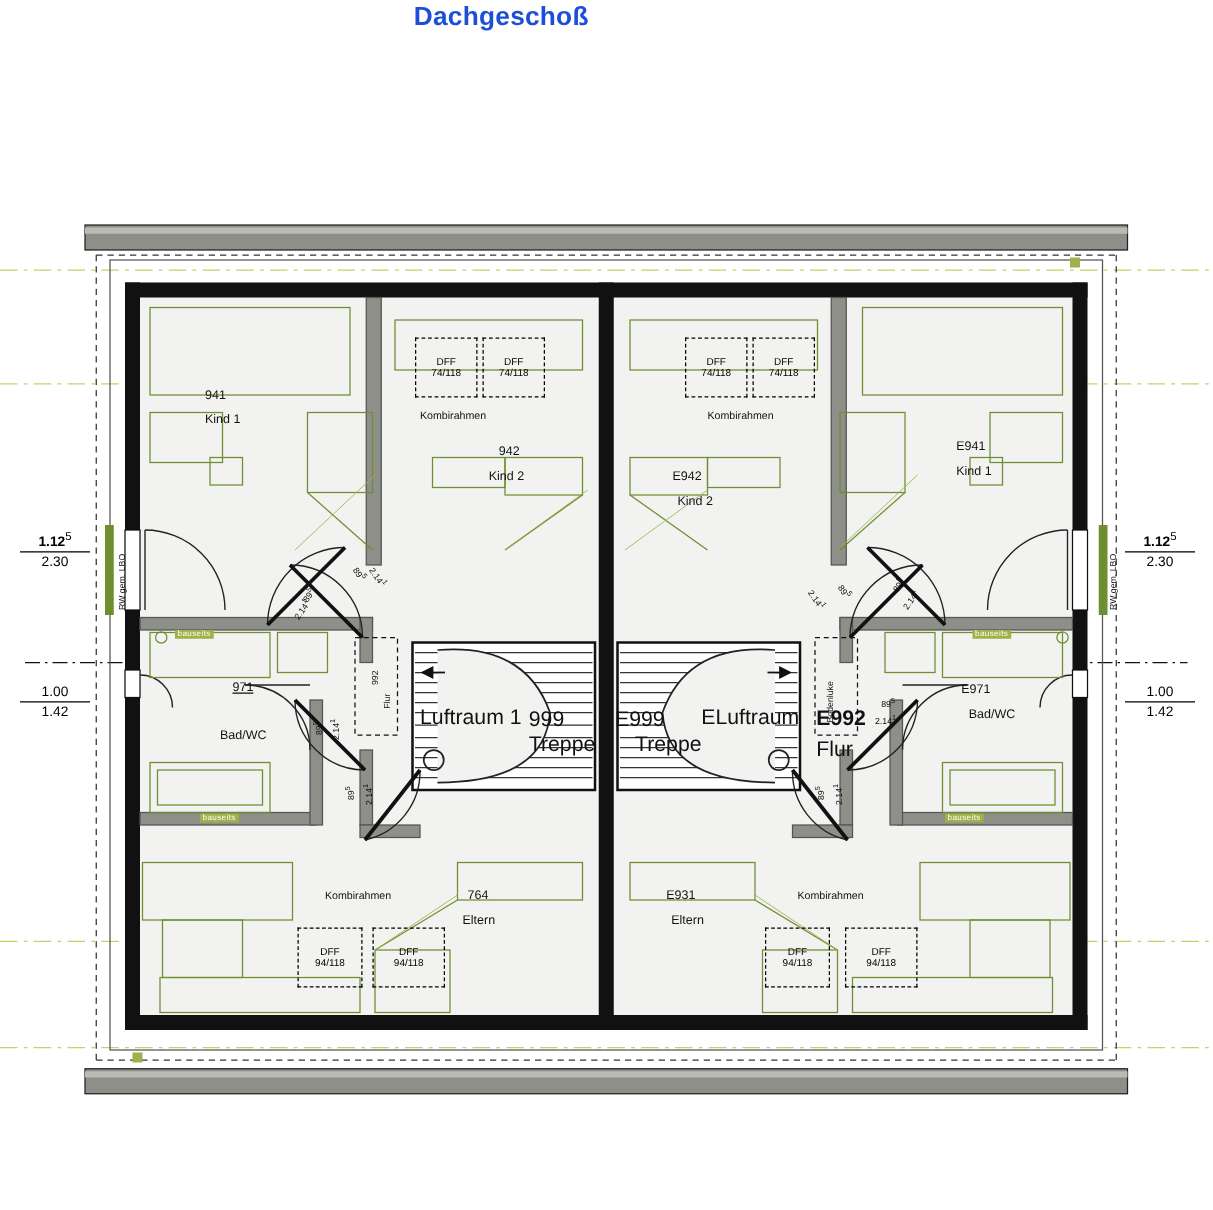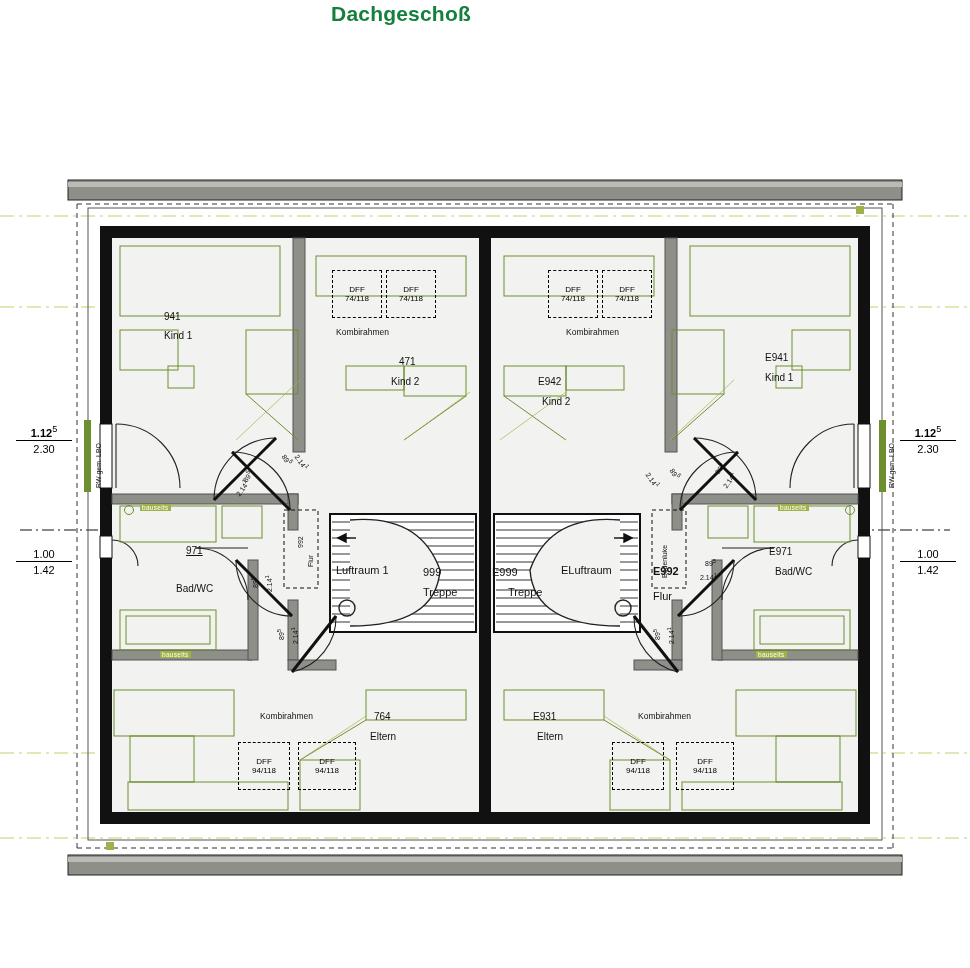--- a/index.html
+++ b/index.html
@@ -1,20 +1,20 @@
 <!DOCTYPE html>
 <html><head>
 <meta charset="utf-8">
 <style>
   html,body{margin:0;padding:0;background:#ffffff;}
   body{width:970px;height:968px;position:relative;font-family:"Liberation Sans",sans-serif;overflow:hidden;}
   #stage{position:absolute;left:0;top:0;width:970px;height:968px;}
-  .title{position:absolute;left:0;top:2px;width:802px;text-align:center;font-size:21px;font-weight:bold;color:#15803d;letter-spacing:.2px;}
+  .title{position:absolute;left:0;top:2px;width:802px;text-align:center;font-size:21px;font-weight:bold;color:#1d4ed8;letter-spacing:.2px;}
   .abs{position:absolute;}
-  .lbl{position:absolute;font-size:11px;color:#111;white-space:nowrap;}
+  .lbl{position:absolute;font-size:17px;color:#111;white-space:nowrap;}
   .lbl.big{font-size:10px;}
   .lbl.sm{font-size:8.5px;}
   .lbl.xs{font-size:7px;}
   .dim{position:absolute;font-size:11px;color:#000;white-space:nowrap;text-align:center;}
   .dim b{font-weight:bold;margin-top:42px;}
   .rot90{transform:rotate(-90deg);transform-origin:left top;}
   .rotneg{transform:rotate(-55deg);transform-origin:left top;}
   .rotpos{transform:rotate(55deg);transform-origin:left top;}
   .dff{position:absolute;border:1px dashed #000;display:flex;flex-direction:column;align-items:center;justify-content:center;font-size:8px;line-height:1.15;color:#000;background:transparent;}
   .tag{position:absolute;background:#9fb24a;color:#fff;font-size:6.5px;padding:0 2px;letter-spacing:.3px;}
@@ -266,21 +266,21 @@
   </div>
 
   <div class="lbl sm" style="left:336px;top:327px;">Kombirahmen</div>
   <div class="lbl sm" style="left:566px;top:327px;">Kombirahmen</div>
   <div class="lbl sm" style="left:260px;top:711px;">Kombirahmen</div>
   <div class="lbl sm" style="left:638px;top:711px;">Kombirahmen</div>
 
   <div class="lbl big" style="left:164px;top:311px;">941</div>
   <div class="lbl big" style="left:164px;top:330px;">Kind 1</div>
 
-  <div class="lbl big" style="left:399px;top:356px;">471</div>
+  <div class="lbl big" style="left:399px;top:356px;">942</div>
   <div class="lbl big" style="left:391px;top:376px;">Kind 2</div>
 
   <div class="lbl big" style="left:186px;top:545px;text-decoration:underline;">971</div>
   <div class="lbl big" style="left:176px;top:583px;">Bad/WC</div>
 
   <div class="lbl big" style="left:374px;top:711px;">764</div>
   <div class="lbl big" style="left:370px;top:731px;">Eltern</div>
 
   <div class="lbl" style="left:423px;top:566px;">999</div>
   <div class="lbl" style="left:423px;top:586px;">Treppe</div>

